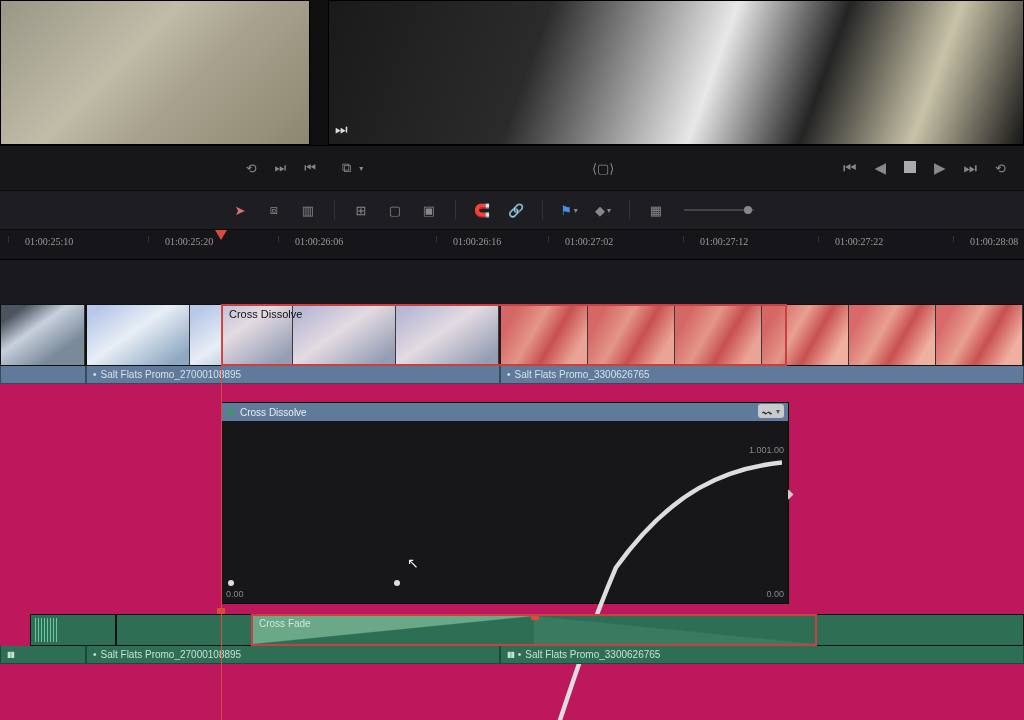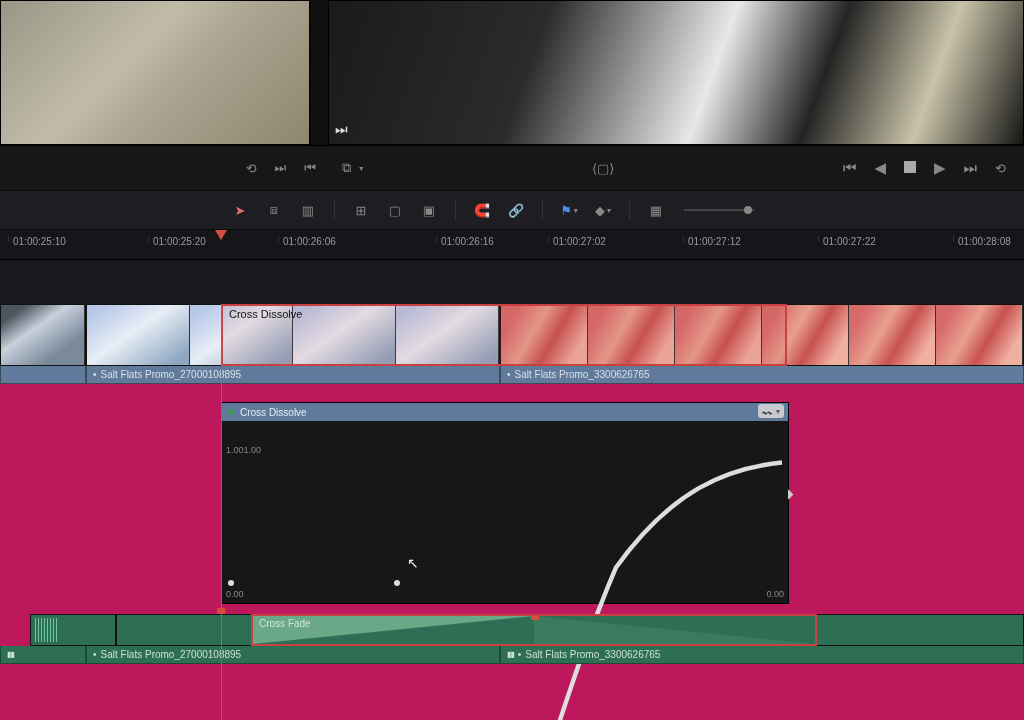--- a/index.html
+++ b/index.html
@@ -73,21 +73,21 @@
 
   
   .ruler {
     height: 30px;
     background: #16161a;
     border-bottom: 1px solid #000;
     display:flex;
     position:relative;
     font-size:10px; color:#9a9a9a;
   }
-  .ruler .tick { position:absolute; top:6px; border-left:1px solid #333; height:6px; padding-left:4px;}
+  .ruler .tick { position:absolute; top:6px; border-left:1px solid #333; height:6px; padding-left:16px;font-family:Liberation Serif, serif;}
   .playhead-top {
     position:absolute; top:0;
     width:12px;height:12px;
     transform:translateX(-6px);
   }
   .playhead-top::before{
     content:""; position:absolute; left:0; top:0;
     border-left:6px solid transparent; border-right:6px solid transparent;
     border-top:10px solid #d84c3e;
   }
@@ -172,21 +172,21 @@
     position:absolute; top:4px; left:6px; right:6px;
     display:flex; align-items:center; gap:10px;
     font-size:10px; color:#c0c0c0;
   }
   .curve-mode-group { display:flex; gap:2px; margin-left:auto; margin-right:auto; transform:translateX(40px);}
   .curve-mode {
     width:18px;height:18px;border:1px solid #3a3a3e; background:#2a2a2e;
     display:flex;align-items:center;justify-content:center; font-size:10px; color:#aaa;
   }
   .curve-mode.active { background:#4a4a4e;}
-  .curve-axis-top { position:absolute; top:24px; left:4px; right:4px; display:flex; justify-content:flex-start; font-size:9px; color:#888;}
+  .curve-axis-top { position:absolute; top:24px; left:4px; right:4px; display:flex; justify-content:flex-end; font-size:9px; color:#888;}
   .curve-axis-bot { position:absolute; bottom:4px; left:4px; right:4px; display:flex; justify-content:space-between; font-size:9px; color:#888;}
   .curve-svg { position:absolute; top:36px; left:6px; right:6px; bottom:18px;}
   .curve-handle { position:absolute; width:6px;height:6px;border-radius:50%;background:#ddd;}
   .keyframe-diamond {
     position:absolute; top:88px; right:-4px;
     width:7px;height:7px; background:#ccc; transform:rotate(45deg);
   }
 
   
   .atrack {

